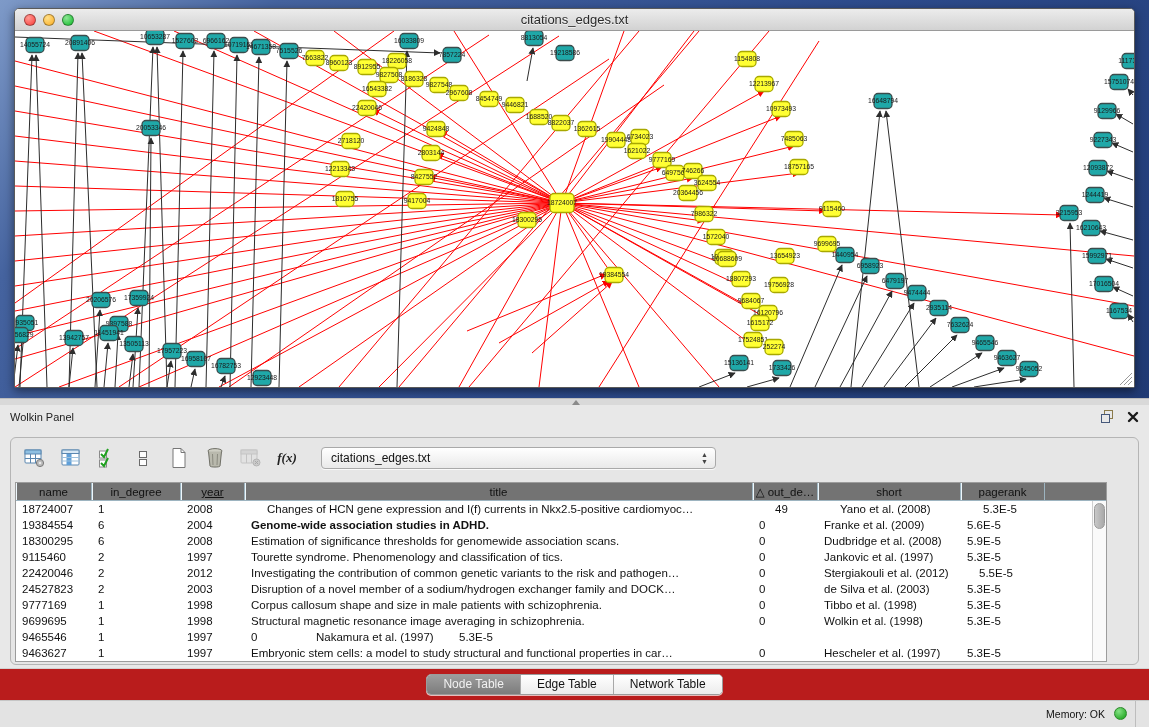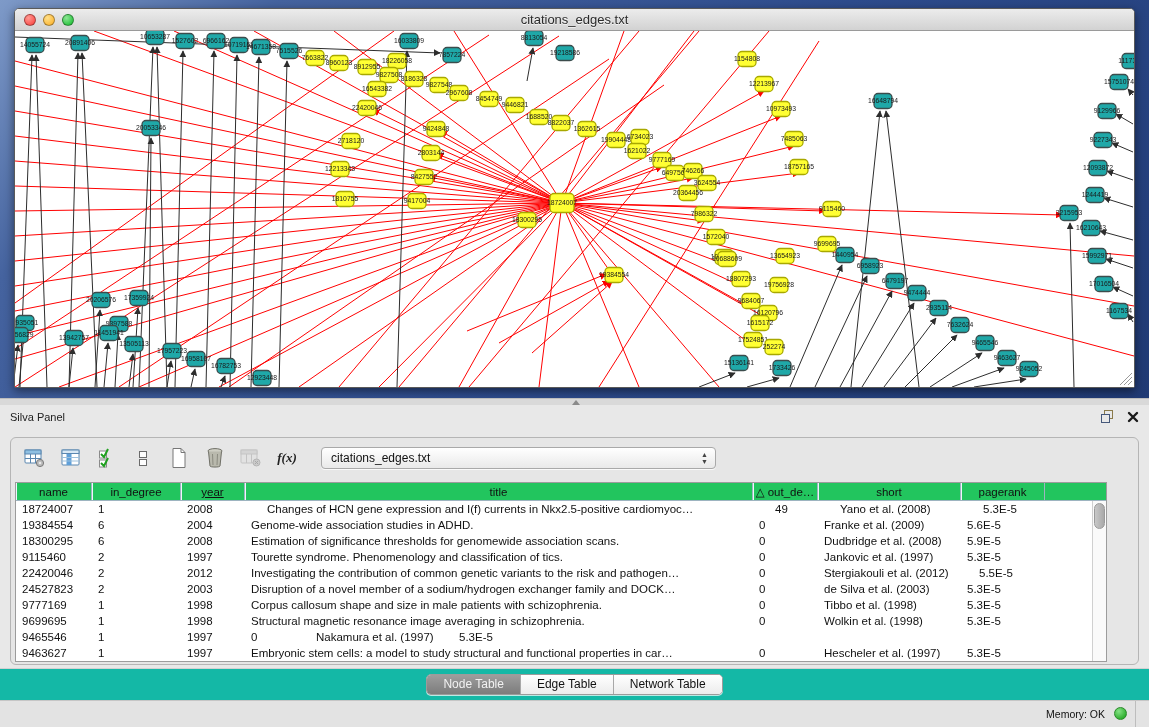--- a/index.html
+++ b/index.html
@@ -50,34 +50,34 @@
   .combo { position:relative; width:395px; height:22px; margin-left:10px;
     border:1px solid #a9a9a9; border-radius:4px;
     background:linear-gradient(#ffffff,#e9e9e9); box-shadow:0 1px 0 rgba(255,255,255,.8);
     display:flex; align-items:center; font-size:12px; color:#111; padding-left:9px; }
   .combo .steppers { position:absolute; right:7px; top:3px; display:flex; flex-direction:column;
     line-height:7px; font-size:7px; color:#444; }
 
   
   .table-viewport { position:absolute; left:4px; top:44px; width:1092px; height:180px;
     background:#fff; border:1px solid #9c9c9c; overflow:hidden; }
-  .thead { display:flex; height:18px; background:#22c55e; border-bottom:1px solid #9db4c0; }
+  .thead { display:flex; height:18px; background:#737373; border-bottom:1px solid #9db4c0; }
   .th { font-size:11.5px; color:#111; text-align:center; line-height:18px;
     border-right:1px solid #9db4c0; box-shadow:inset 1px 0 0 #eef7fc; overflow:hidden; white-space:nowrap; }
   .tr { display:flex; height:16px; }
   .td { font-size:11.5px; color:#111; line-height:16px; padding-left:6px;
     overflow:hidden; white-space:nowrap; }
   .vscroll { position:absolute; right:0; top:18px; width:14px; bottom:0;
     background:#fafafa; border-left:1px solid #d0d0d0; }
   .vthumb { position:absolute; left:1px; top:2px; width:11px; height:26px; border-radius:6px;
     background:linear-gradient(90deg,#c8c8c8,#a8a8a8); border:1px solid #9a9a9a; }
 
   
   .tabs-strip { position:absolute; left:0; top:668px; width:1149px; height:32px;
-    background:#14b8a6; border-top:1px solid #d2d2d2; display:flex; justify-content:center; }
+    background:#b91c1c; border-top:1px solid #d2d2d2; display:flex; justify-content:center; }
   .segmented { display:flex; margin-top:5px; height:21px; border:1px solid #9b9b9b;
     border-radius:5px; overflow:hidden; background:#fff; box-shadow:0 1px 0 rgba(255,255,255,.7); }
   .seg { padding:0 16px; font-size:12px; line-height:19px; color:#111;
     background:linear-gradient(#ffffff,#ececec); border-right:1px solid #a8a8a8; }
   .seg:last-child { border-right:none; }
   .seg.active { background:linear-gradient(#9d9d9d,#7c7c7c); color:#f2f2f2; }
 
   
   .statusbar { position:absolute; left:0; top:700px; width:1149px; height:27px;
     background:#e3e3e3; border-top:1px solid #c6c6c6; }
@@ -435,21 +435,21 @@
         </svg>
       </div>
     </div>
   </div>
 
   <div class="splitter">
     <div class="nub"></div>
   </div>
 
   <div class="panel-header">
-    <span class="panel-title">Silva Panel</span>
+    <span class="panel-title">Wolkin Panel</span>
     <span class="hicons">
       <svg width="14" height="13" viewBox="0 0 14 13">
         <rect x="3.5" y="0.5" width="8" height="8" fill="none" stroke="#8a7a4a"></rect>
         <rect x="0.5" y="4.5" width="8" height="8" fill="#e8e8e8" stroke="#46587a"></rect>
       </svg>
       <svg width="12" height="12" viewBox="0 0 12 12">
         <path d="M2,2 L10,10 M10,2 L2,10" stroke="#1a1a1a" stroke-width="2.4" stroke-linecap="round"></path>
       </svg>
     </span>
   </div>
@@ -542,21 +542,21 @@
               <div class="td" style="width: 64px;">2008</div>
               <div class="td" style="width: 508px; margin-left: 16px;">Changes of HCN gene expression and I(f) currents in Nkx2.5-positive cardiomyoc…</div>
               <div class="td" style="width: 65px;">49</div>
               <div class="td" style="width: 143px;">Yano et al. (2008)</div>
               <div class="td" style="width: 84px;">5.3E-5</div>
             </div>
             <div class="tr">
               <div class="td" style="width: 76px;">19384554</div>
               <div class="td" style="width: 89px;">6</div>
               <div class="td" style="width: 64px;">2004</div>
-              <div class="td" style="width: 508px;">Genome-wide association studies in ADHD.</div>
+              <div class="td" style="width: 508px; font-weight: bold;">Genome-wide association studies in ADHD.</div>
               <div class="td" style="width: 65px;">0</div>
               <div class="td" style="width: 143px;">Franke et al. (2009)</div>
               <div class="td" style="width: 84px;">5.6E-5</div>
             </div>
             <div class="tr">
               <div class="td" style="width: 76px;">18300295</div>
               <div class="td" style="width: 89px;">6</div>
               <div class="td" style="width: 64px;">2008</div>
               <div class="td" style="width: 508px;">Estimation of significance thresholds for genomewide association scans.</div>
               <div class="td" style="width: 65px;">0</div>

